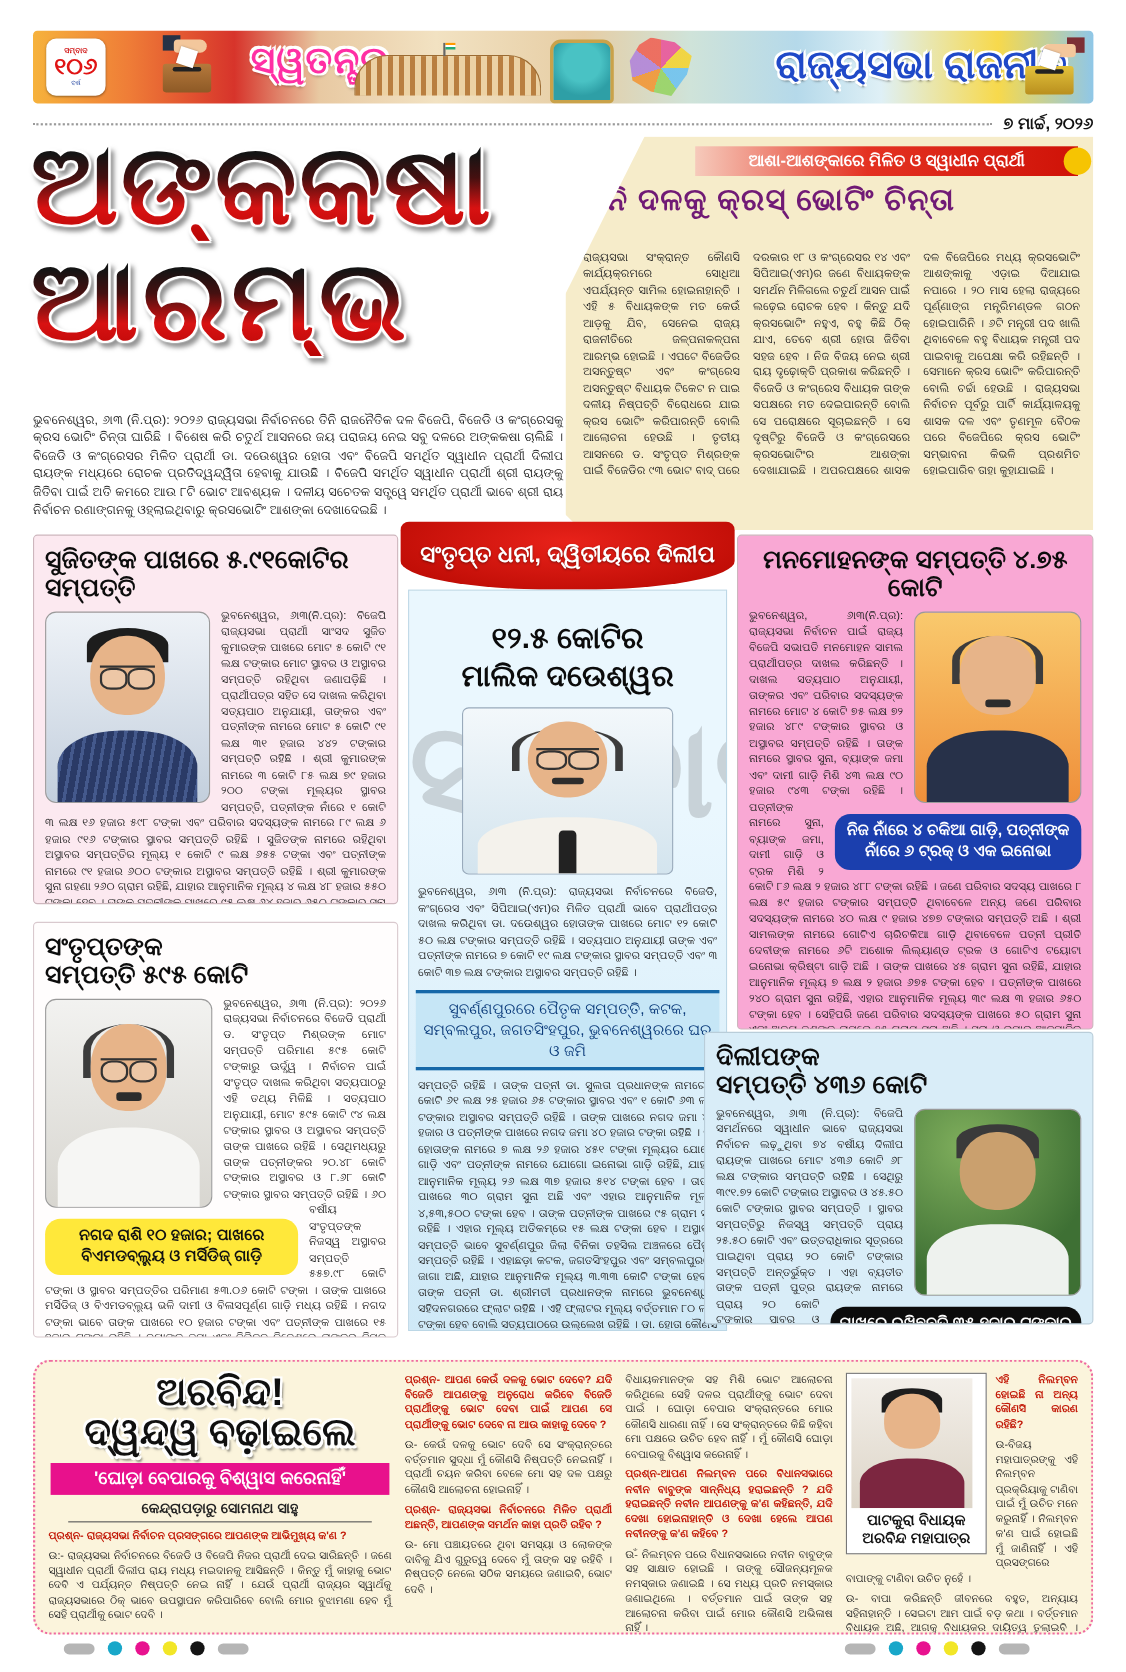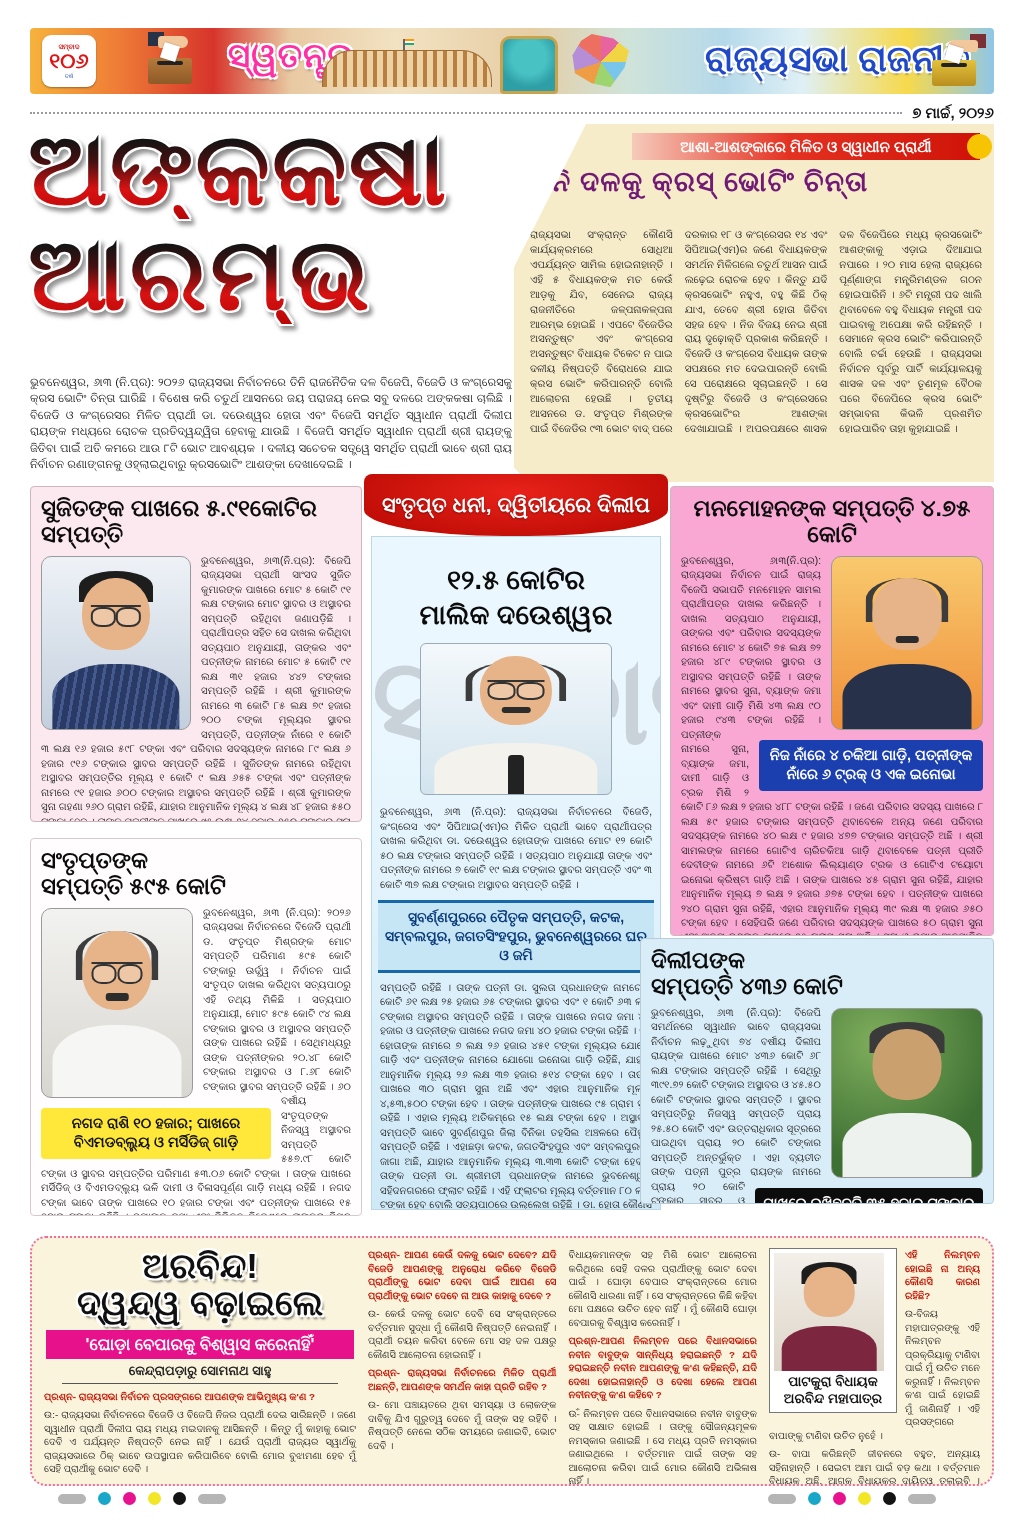--- a/index.html
+++ b/index.html
@@ -66,21 +66,21 @@
   .abody{font-size:10.2px;line-height:1.42;text-align:justify;color:#222;}
   .photo{position:relative;overflow:hidden;border-radius:10px;border:1px solid #9a9a9a;}
   .ph-head{position:absolute;left:50%;transform:translateX(-50%);top:12%;width:46%;height:42%;background:#e7b489;border-radius:48% 48% 46% 46%;}
   .ph-hair{position:absolute;left:50%;transform:translateX(-50%);top:8%;width:50%;height:18%;background:#1d1d1d;border-radius:50% 50% 0 0;}
   .ph-hair.bald{background:transparent;border-left:7px solid #3c3c3c;border-right:7px solid #3c3c3c;width:46%;height:26%;border-radius:50% 50% 0 0;top:12%;}
   .ph-glass{position:absolute;left:50%;transform:translateX(-50%);top:28%;width:34%;height:9%;
     border-top:2px solid #333;display:flex;justify-content:space-between;}
   .ph-glass i{display:block;width:42%;height:100%;border:2px solid #333;border-radius:40%;background:rgba(255,255,255,.25);}
   .ph-mus{position:absolute;left:50%;transform:translateX(-50%);top:44%;width:15%;height:4%;background:#2c2c2c;border-radius:3px;}
   .ph-body{position:absolute;left:50%;transform:translateX(-50%);bottom:-4%;width:86%;height:42%;border-radius:45% 45% 0 0;}
-  .cap-box{color:#fff;font-weight:bold;text-align:center;border-radius:4px;padding:6px 8px;font-size:14.5px;line-height:1.35;}
+  .cap-box{color:#fff;font-weight:bold;text-align:center;border-radius:14px;padding:6px 8px;font-size:14.5px;line-height:1.35;}
 
   .box-sujit{left:30px;top:486px;width:332px;height:336px;background:#fce9f0;}
   .box-sujit .photo{float:left;width:148px;height:172px;margin:2px 10px 6px 0;background:linear-gradient(#eef2f7,#c3cfdd);}
   .sujit-shirt{background:repeating-linear-gradient(100deg,#2a3a66 0 6px,#44598c 6px 9px);}
 
   .box-manmohan{left:670px;top:486px;width:324px;height:450px;background:#f9a8d4;}
   .box-manmohan .photo{float:right;width:150px;height:172px;margin:2px 0 6px 10px;background:linear-gradient(#f9c96d,#ef8f3a);}
   .manmohan-shirt{background:#273149;}
   .box-manmohan .cap-box{float:right;clear:right;width:208px;background:#1b3fae;margin:4px 0 6px 10px;}
 
@@ -101,21 +101,21 @@
   .center-banner span{color:#fff;font-weight:bold;font-size:21px;text-shadow:0 1px 2px rgba(0,0,0,.4);}
   .center-blue{position:relative;margin:0 7px;height:672px;background:linear-gradient(#eaf7fe 0 30%,#cfe9f7);overflow:hidden;border:1px solid #bcd7e6;}
   .watermark{position:absolute;left:0;right:0;top:110px;text-align:center;pointer-events:none;opacity:.22;color:#555;}
   .watermark .wm1{font-size:120px;font-weight:bold;line-height:.9;}
   .watermark .wm2{font-size:34px;font-family:"Liberation Serif","DejaVu Serif",serif;}
   .center-head{position:relative;margin-top:26px;text-align:center;font-size:27px;font-weight:bold;color:#0b0b0b;line-height:1.3;}
   .center-photo{position:relative;width:190px;height:150px;margin:10px auto 6px auto;background:linear-gradient(#f3f8fb,#d3e4ee);border-radius:6px;border:1px solid #9ab;overflow:hidden;}
   .mic{position:absolute;left:46%;bottom:0;width:8%;height:26%;background:#222;border-radius:4px 4px 0 0;}
   .center-body{position:relative;font-size:10.2px;line-height:1.42;text-align:justify;color:#222;padding:4px 8px;}
   .center-sub{position:relative;margin:4px 6px;background:#c6e6f6;border-top:3px solid #1668a8;border-bottom:3px solid #1668a8;
-    color:#0a3a7a;font-weight:bold;font-size:14px;text-align:center;padding:5px 4px;line-height:1.35;}
+    color:#0a3a7a;font-weight:normal;font-size:14px;text-align:center;padding:5px 4px;line-height:1.35;}
 
   
   .interview{position:absolute;left:30px;top:1236px;width:964px;height:250px;box-sizing:border-box;background:#fbf4dc;
     border:2px dotted #ef6aa0;border-radius:16px;padding:10px 12px;display:grid;grid-template-columns:312px 1fr 1fr 1.12fr;gap:12px;overflow:hidden;}
   .iv-head{font-size:35px;font-weight:bold;color:#101010;text-align:center;line-height:1.05;
     text-shadow:-2px -2px 0 #fff,2px -2px 0 #fff,-2px 2px 0 #fff,2px 2px 0 #fff,3px 4px 2px rgba(60,60,60,.55);}
   .iv-pink{margin:8px 2px 4px 2px;background:#e8118c;color:#fff;font-weight:bold;font-size:16.5px;text-align:center;padding:5px 4px;}
   .iv-byline{margin:2px 18px 6px 18px;text-align:center;font-size:13px;font-weight:bold;color:#222;
     border-bottom:1px solid #555;padding-bottom:4px;}
   .qa{font-size:9.8px;line-height:1.38;text-align:justify;color:#222;}

